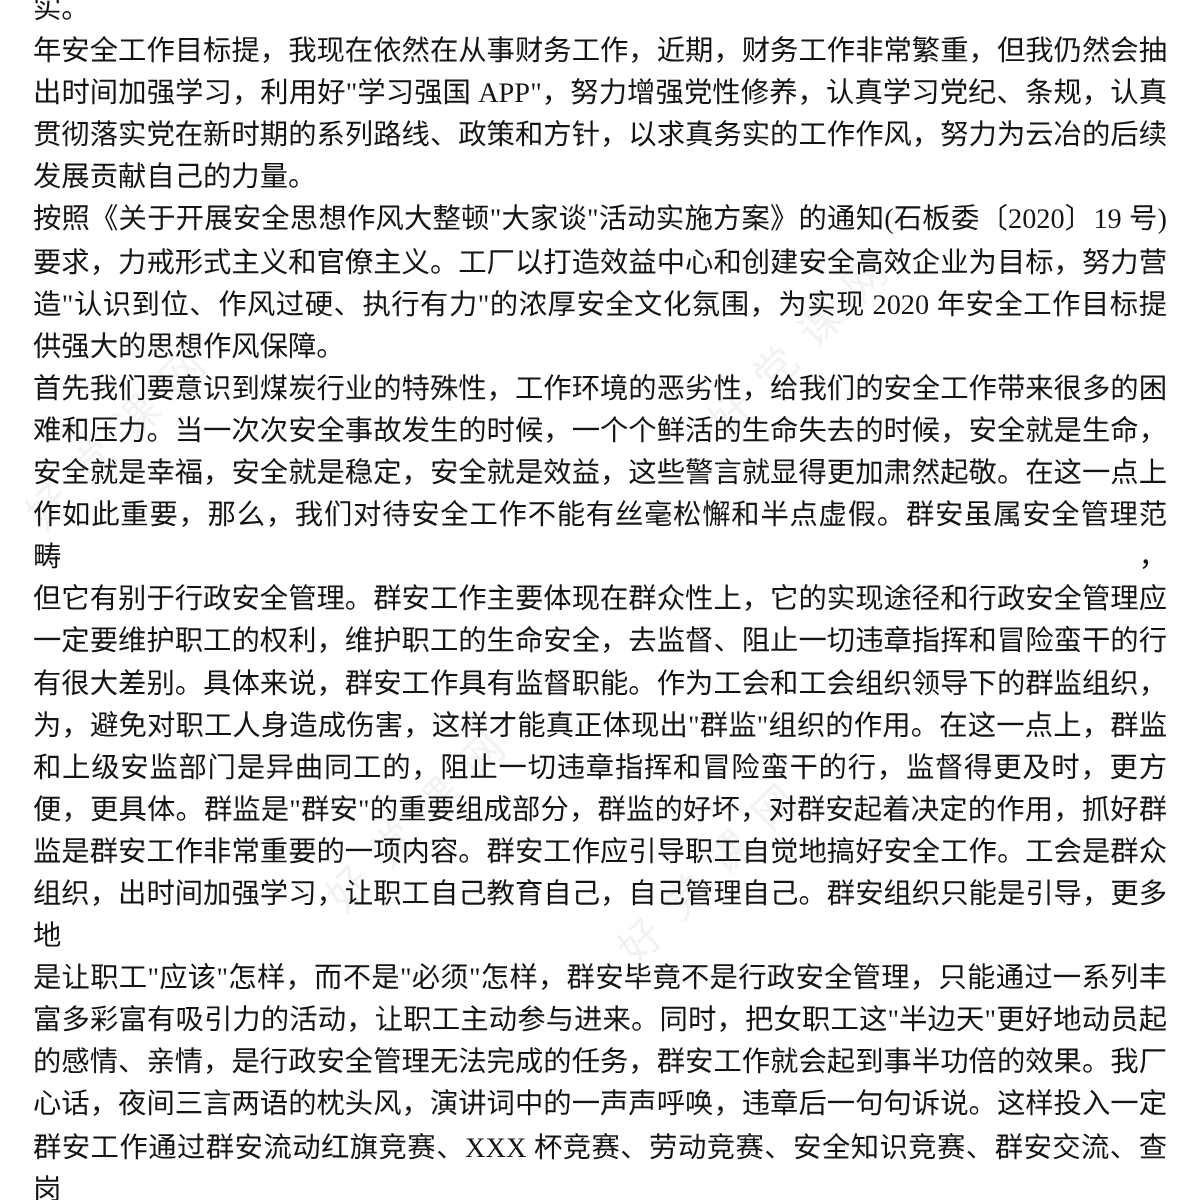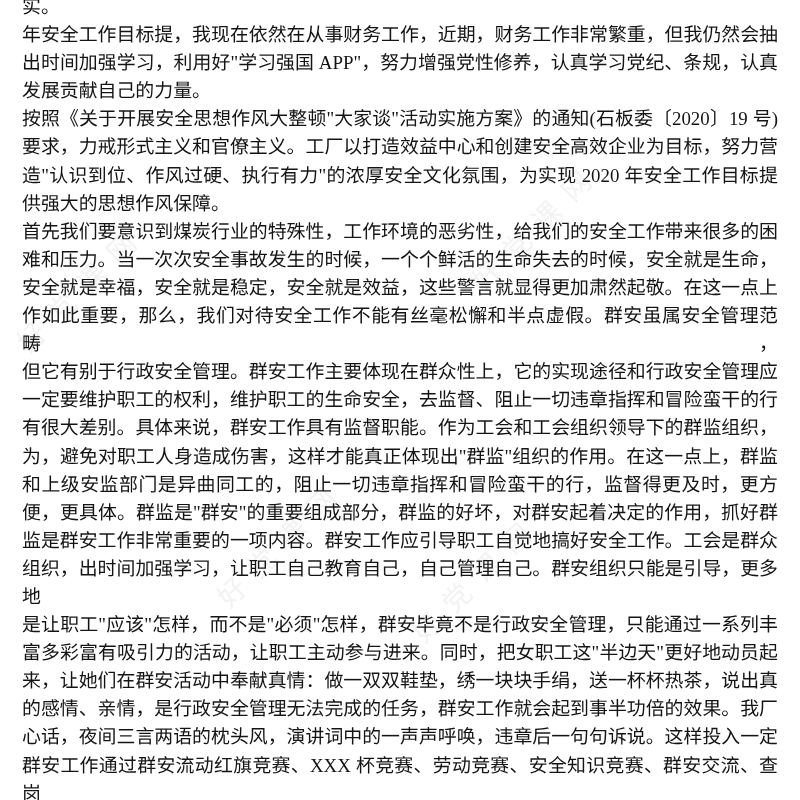--- a/index.html
+++ b/index.html
@@ -59,37 +59,37 @@
   <div class="watermark-layer" id="wm-layer">
       <span class="wm" style="left: 490px; top: 258px; opacity: 1;">好党课网</span>
       <span class="wm" style="left: 35px; top: 320px; opacity: 1;">好党课网</span>
       <span class="wm" style="left: 235px; top: 575px; opacity: 1;">好党课网</span>
       <span class="wm" style="left: 430px; top: 610px; opacity: 1;">好党课网</span>
     </div>
   <div class="content" id="content">
       <div class="line para-end">实。</div>
       <div class="line">年安全工作目标提，我现在依然在从事财务工作，近期，财务工作非常繁重，但我仍然会抽</div>
       <div class="line">出时间加强学习，利用好"学习强国 APP"，努力增强党性修养，认真学习党纪、条规，认真</div>
+      <div class="line">贯彻落实党在新时期的系列路线、政策和方针，以求真务实的工作作风，努力为云冶的后续</div>
       <div class="line para-end">发展贡献自己的力量。</div>
       <div class="line">按照《关于开展安全思想作风大整顿"大家谈"活动实施方案》的通知(石板委〔2020〕19 号)</div>
       <div class="line">要求，力戒形式主义和官僚主义。工厂以打造效益中心和创建安全高效企业为目标，努力营</div>
       <div class="line">造"认识到位、作风过硬、执行有力"的浓厚安全文化氛围，为实现 2020 年安全工作目标提</div>
       <div class="line para-end">供强大的思想作风保障。</div>
       <div class="line">首先我们要意识到煤炭行业的特殊性，工作环境的恶劣性，给我们的安全工作带来很多的困</div>
       <div class="line">难和压力。当一次次安全事故发生的时候，一个个鲜活的生命失去的时候，安全就是生命，</div>
       <div class="line">安全就是幸福，安全就是稳定，安全就是效益，这些警言就显得更加肃然起敬。在这一点上</div>
       <div class="line">作如此重要，那么，我们对待安全工作不能有丝毫松懈和半点虚假。群安虽属安全管理范畴，</div>
       <div class="line">但它有别于行政安全管理。群安工作主要体现在群众性上，它的实现途径和行政安全管理应</div>
       <div class="line">一定要维护职工的权利，维护职工的生命安全，去监督、阻止一切违章指挥和冒险蛮干的行</div>
       <div class="line">有很大差别。具体来说，群安工作具有监督职能。作为工会和工会组织领导下的群监组织，</div>
       <div class="line">为，避免对职工人身造成伤害，这样才能真正体现出"群监"组织的作用。在这一点上，群监</div>
       <div class="line">和上级安监部门是异曲同工的，阻止一切违章指挥和冒险蛮干的行，监督得更及时，更方</div>
       <div class="line">便，更具体。群监是"群安"的重要组成部分，群监的好坏，对群安起着决定的作用，抓好群</div>
       <div class="line">监是群安工作非常重要的一项内容。群安工作应引导职工自觉地搞好安全工作。工会是群众</div>
       <div class="line">组织，出时间加强学习，让职工自己教育自己，自己管理自己。群安组织只能是引导，更多地</div>
       <div class="line">是让职工"应该"怎样，而不是"必须"怎样，群安毕竟不是行政安全管理，只能通过一系列丰</div>
       <div class="line">富多彩富有吸引力的活动，让职工主动参与进来。同时，把女职工这"半边天"更好地动员起</div>
-      <div class="line">来，让她们在群安活动中奉献真情：做一双双鞋垫，绣一块块手绢，送一杯杯热茶，说出真</div>
       <div class="line">的感情、亲情，是行政安全管理无法完成的任务，群安工作就会起到事半功倍的效果。我厂</div>
       <div class="line">心话，夜间三言两语的枕头风，演讲词中的一声声呼唤，违章后一句句诉说。这样投入一定</div>
       <div class="line">群安工作通过群安流动红旗竞赛、XXX 杯竞赛、劳动竞赛、安全知识竞赛、群安交流、查岗</div>
     </div>
 </div>
 
 </body></html>

